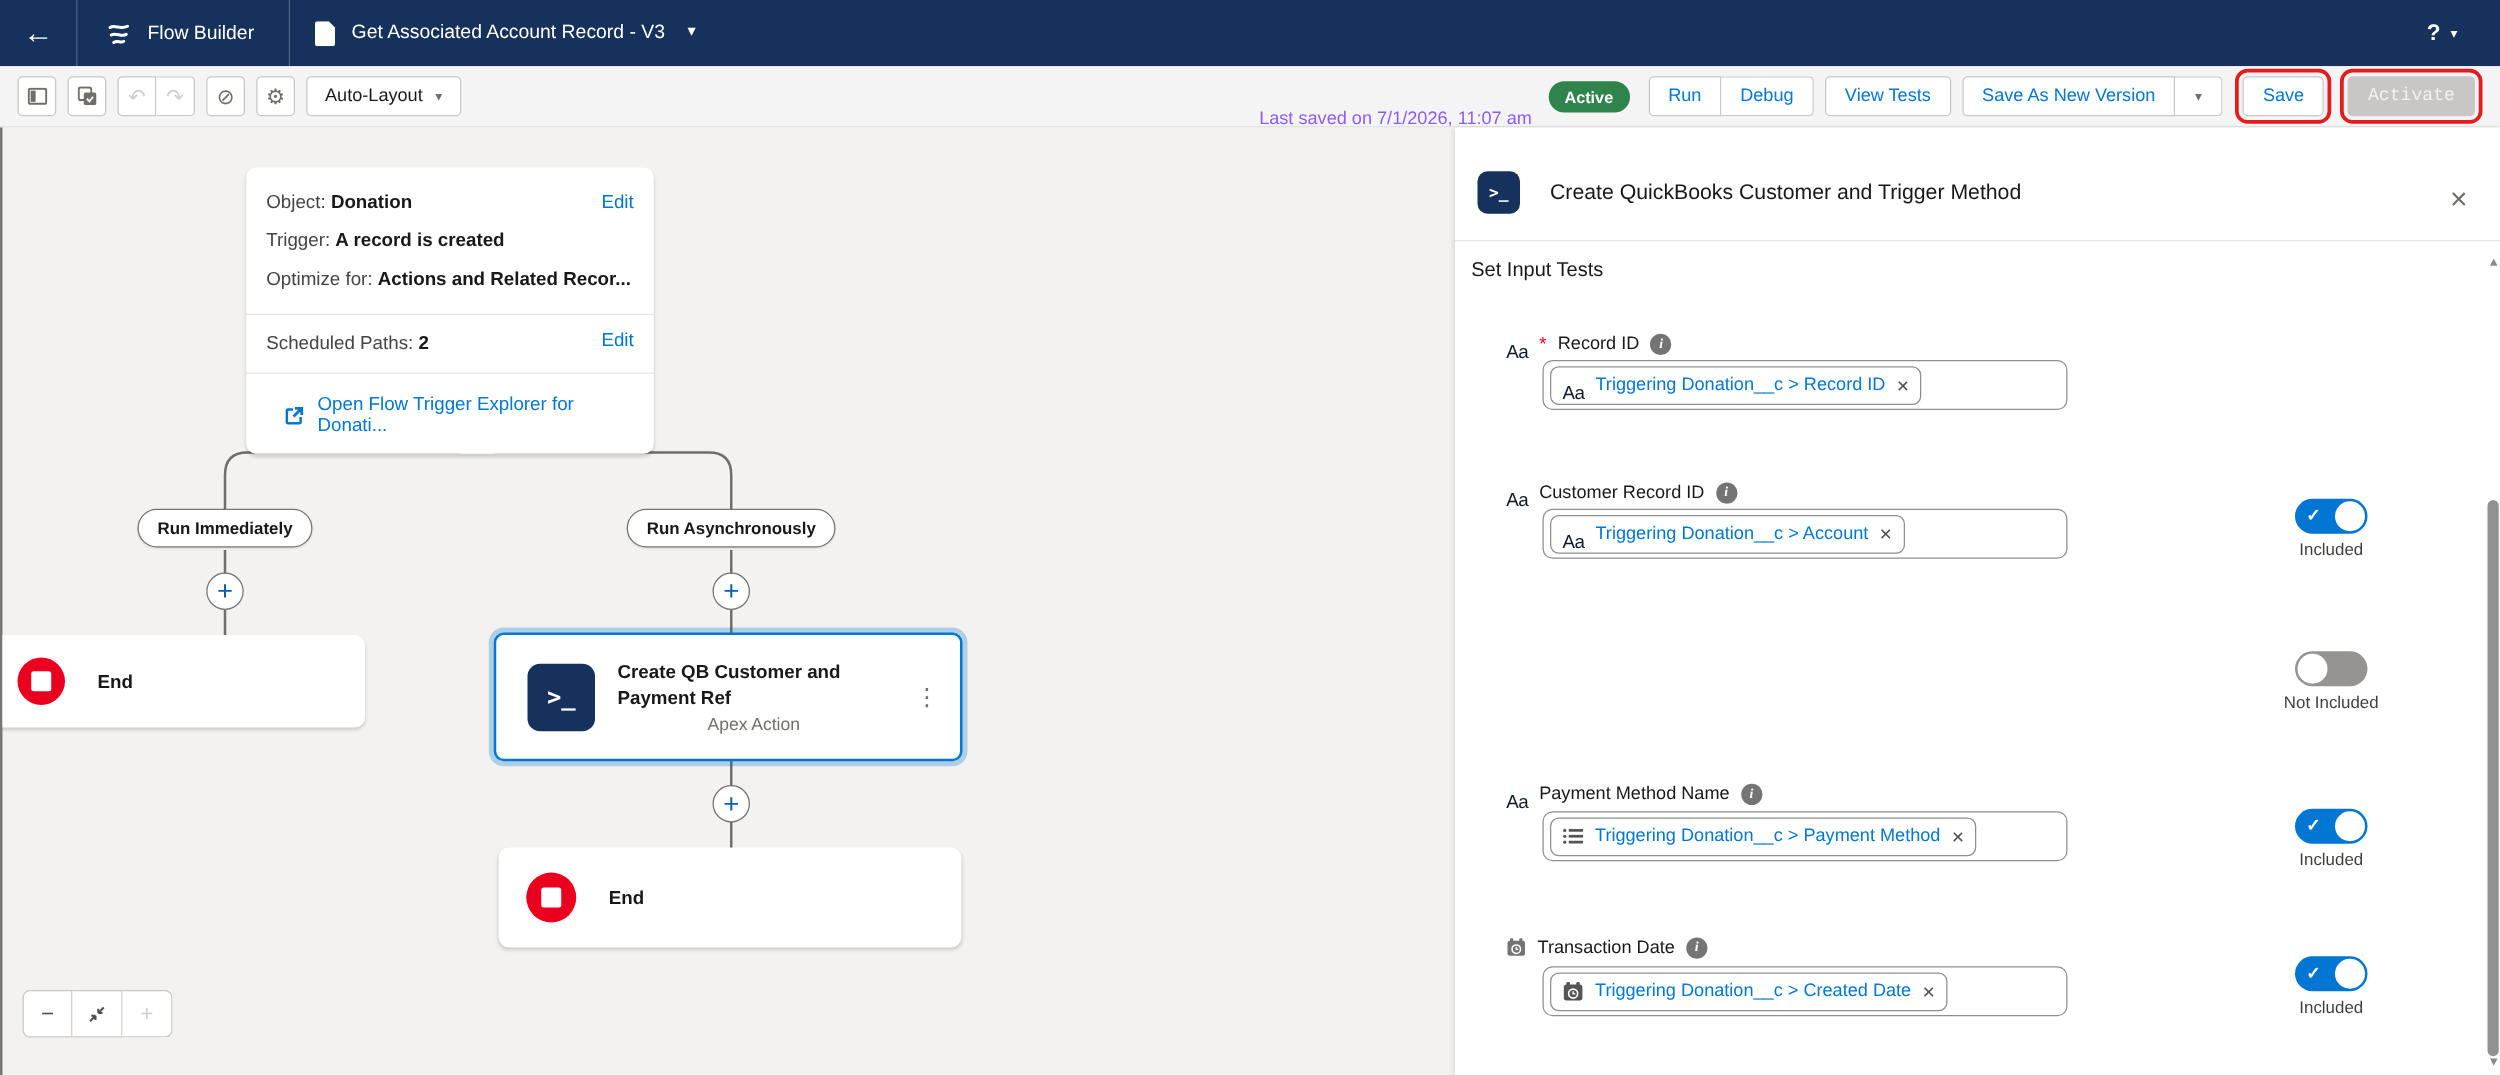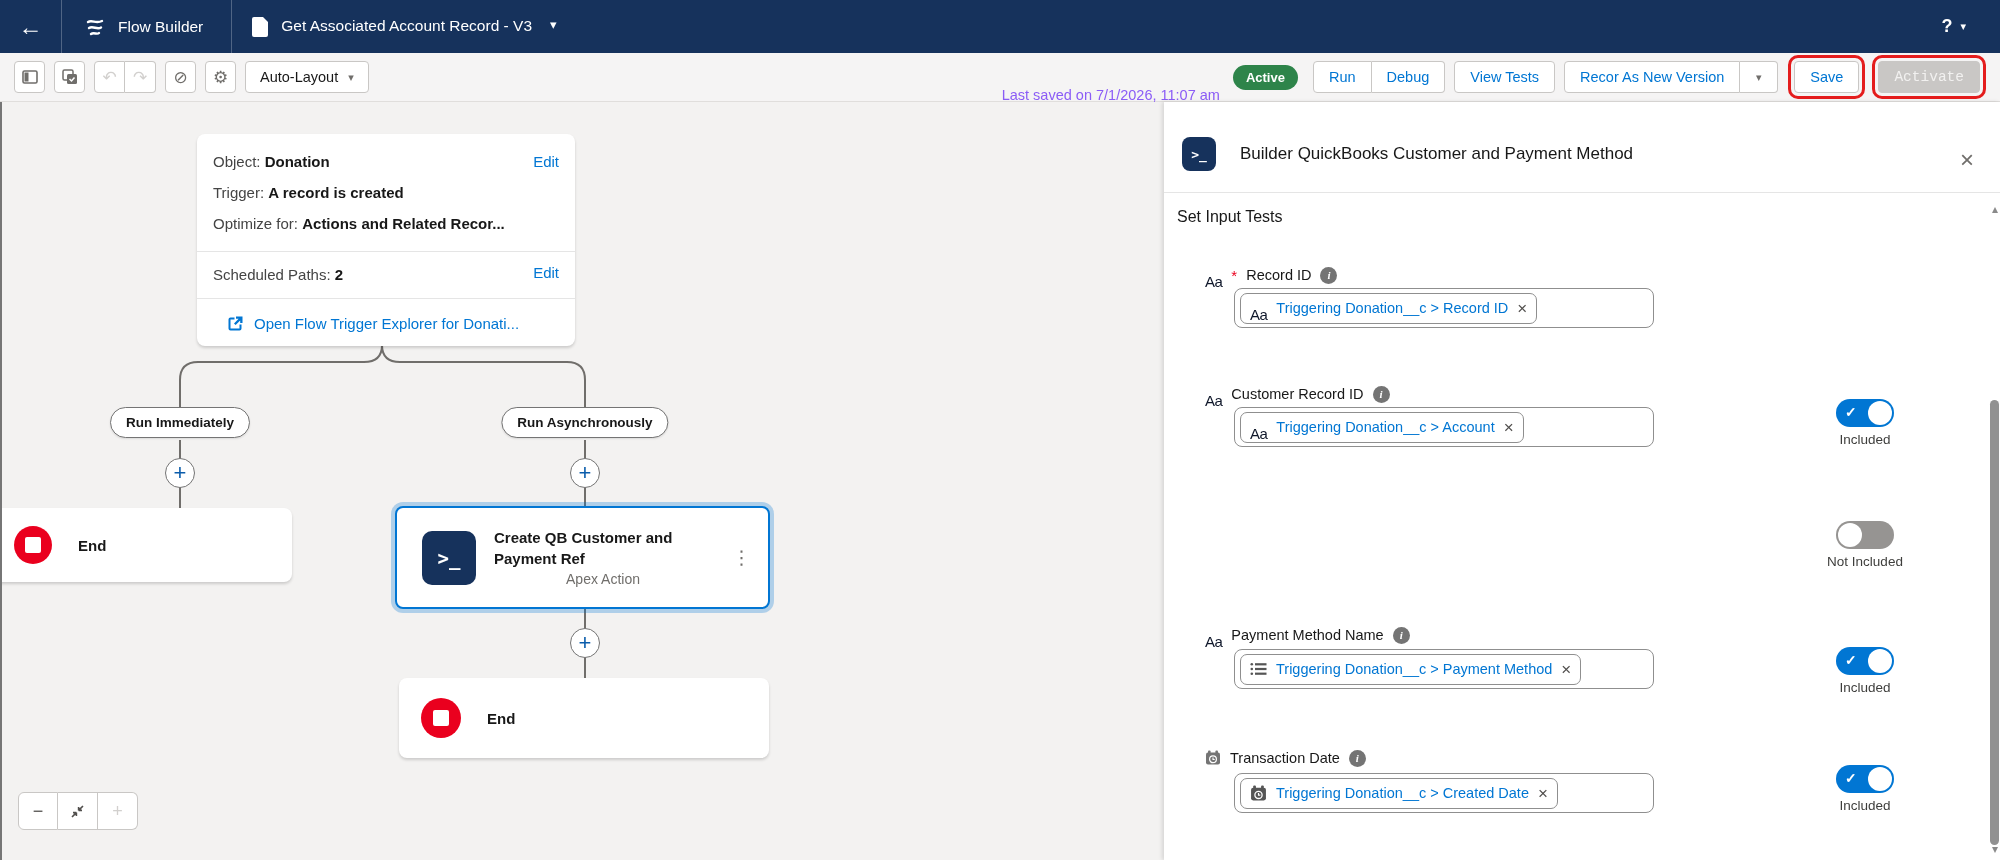--- a/index.html
+++ b/index.html
@@ -46,21 +46,21 @@
 
   
   .main { position:relative; width:2000px; height:758px; background:#f3f2f1; }
   .canvas { position:absolute; left:0; top:0; width:1164px; height:758px; overflow:hidden;
             border-left:2px solid #767676; }
   .connectors { position:absolute; left:0; top:0; }
 
   .card { position:absolute; background:#fff; border-radius:8px; box-shadow:0 2px 3px rgba(0,0,0,.16); }
 
   
-  .infobox { left:195px; top:32px; width:378px; font-size:15px; color:#444; cursor:pointer; }
+  .infobox { left:195px; top:32px; width:326px; font-size:15px; color:#444; cursor:pointer; }
   .ib-sec { padding:12px 16px; }
   .ib-sec + .ib-sec { border-top:1px solid #e5e5e5; }
   .ib-row { position:relative; line-height:31px; white-space:nowrap; }
   .ib-row b { color:#181818; }
   .edit-link { position:absolute; right:0; top:0; color:#0176d3; cursor:pointer; }
   .ib-link-row { display:flex; align-items:center; gap:10px; padding:4px 0 2px 14px; color:#0176d3;
                  font-size:15px; cursor:pointer; }
 
   
   .branch-pill { position:absolute; transform:translateX(-50%); background:#fff; border:1px solid #747474;
@@ -202,21 +202,21 @@
   </div>
   <div class="tb-right">
     <span class="last-saved">Last saved on 7/1/2026, 11:07 am</span>
     <span class="badge-active">Active</span>
     <div class="tb-group">
       <button class="tb-btn">Run</button>
       <button class="tb-btn">Debug</button>
     </div>
     <button class="tb-btn">View Tests</button>
     <div class="tb-group">
-      <button class="tb-btn">Recor As New Version</button>
+      <button class="tb-btn">Save As New Version</button>
       <button class="tb-btn caret-btn">
         <span class="caret">▾</span>
       </button>
     </div>
     <button class="tb-btn red-annot" style="margin-left:7px">Save</button>
     <button class="tb-btn btn-disabled red-annot" style="margin-left:10px; margin-right:6px">Activate</button>
   </div>
 </div>
 
 <div class="main">
@@ -304,21 +304,21 @@
           <path d="M2 13 L6.4 8.6 M6.4 8.6 h-3.4 M6.4 8.6 v3.4" stroke="#514f4d" stroke-width="1.6" fill="none"></path>
         </svg>
       </div>
       <div class="zoom-btn disabled">+</div>
     </div>
   </div>
 
   <div class="panel">
     <div class="panel-header">
       <span class="panel-icon">&gt;_</span>
-      <span class="panel-title">Builder QuickBooks Customer and Payment Method</span>
+      <span class="panel-title">Create QuickBooks Customer and Trigger Method</span>
       <span class="panel-close">×</span>
     </div>
 
     <div class="section-title">Set Input Tests</div>
 
     <div class="field" style="top:162px">
       <div class="field-label-row">
         <span class="type-aa">Aa</span>
         <span class="req">*</span>
         <span class="flabel">Record ID</span>

